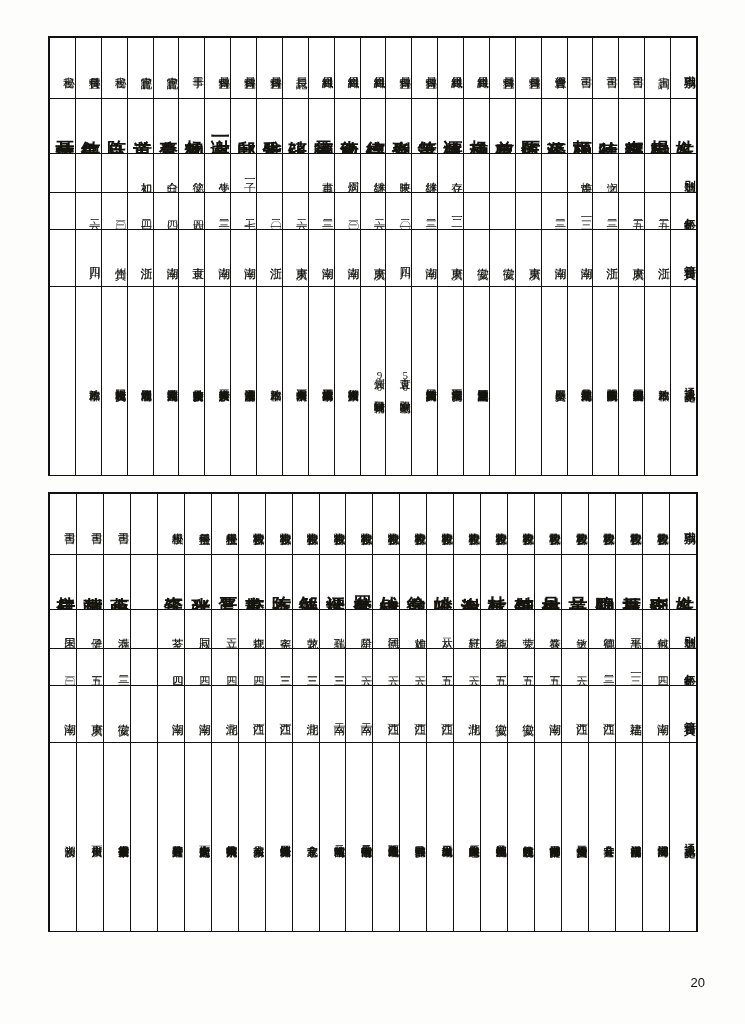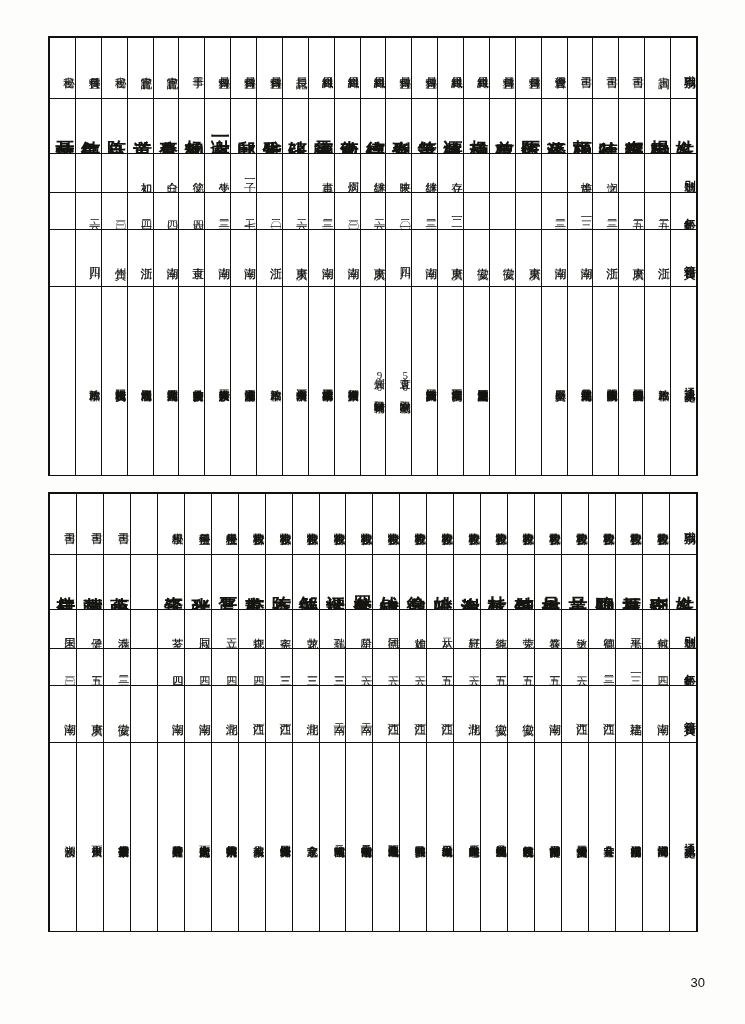--- a/index.html
+++ b/index.html
@@ -408,14 +408,14 @@
             <td class="addr"><span class="vcell">廣州黄埔三十天堂轉交</span></td>
             <td class="addr"><span class="vcell">宜黄县金斗巷</span></td>
             <td class="addr"><span class="vcell">福州南台溪都溜水江洋行</span></td>
             <td class="addr"><span class="vcell">沅江南湖洲鄉局轉</span></td>
             <td class="hdr"><span class="vcell">通訊處</span></td>
           </tr>
         </tbody>
     </table>
   </div>
 
-  <div class="pagenum">30</div>
+  <div class="pagenum">20</div>
 </div>
 
 </body></html>

